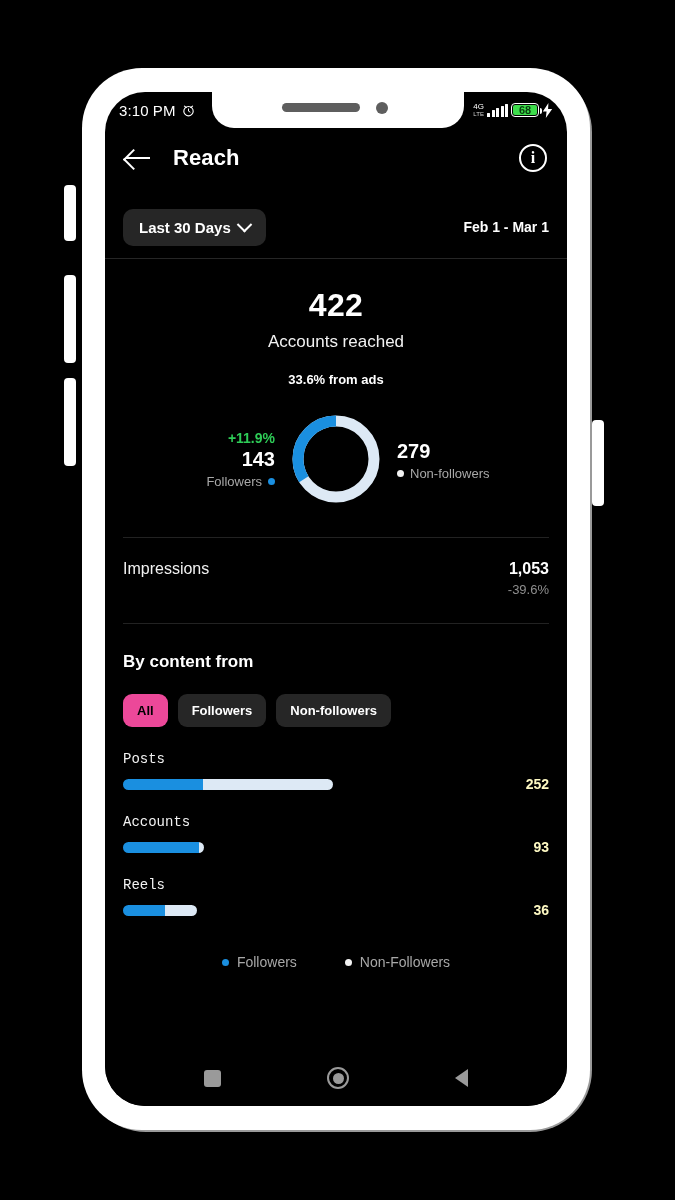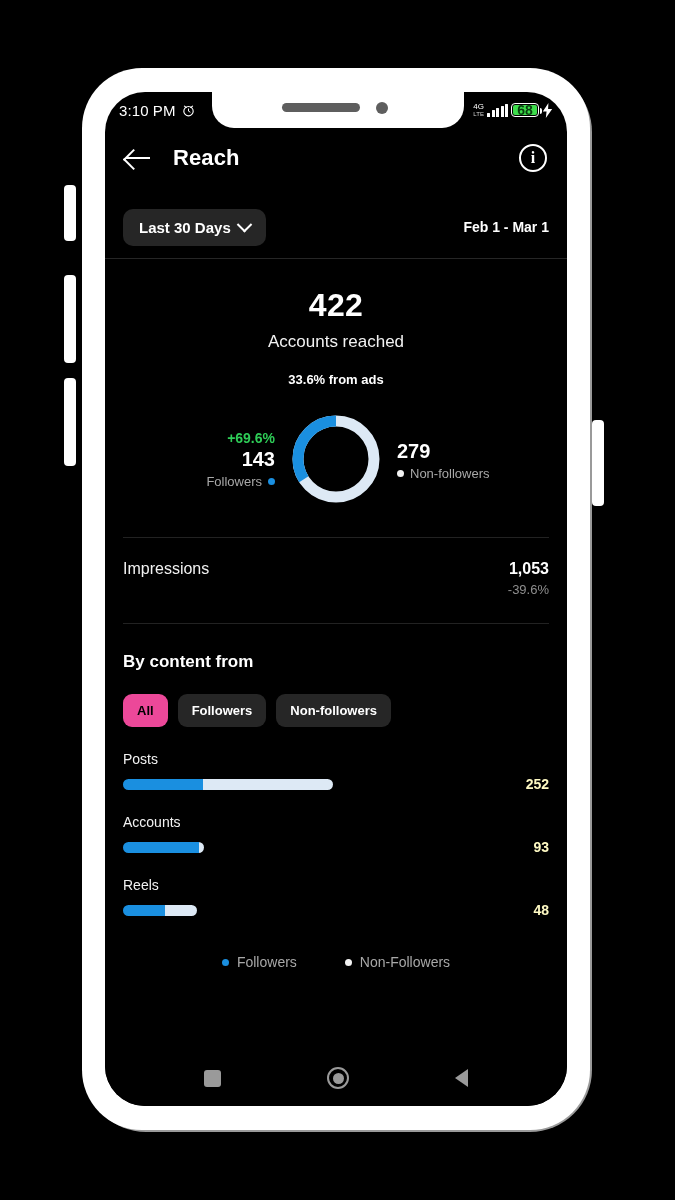--- a/index.html
+++ b/index.html
@@ -56,21 +56,21 @@
   .bars i { display:block; width:3px; background:#fff; border-radius:.5px; }
   .bars i:nth-child(1){height:4px} .bars i:nth-child(2){height:6.5px}
   .bars i:nth-child(3){height:9px} .bars i:nth-child(4){height:11px}
   .bars i:nth-child(5){height:13px}
   .batt{
     position:relative; width:28px; height:14px; border:1.6px solid #fff;
     border-radius:4px; display:flex; align-items:center; justify-content:center;
   }
   .batt .fill{ position:absolute; left:1px; top:1px; bottom:1px; width:24px;
     background:#3ddc4b; border-radius:2px; }
-  .batt .pct{ position:relative; font-size:14px; font-weight:700; color:#0a3d0f; z-index:2; }
+  .batt .pct{ position:relative; font-size:11px; font-weight:700; color:#0a3d0f; z-index:2; }
   .batt:after{ content:""; position:absolute; right:-4px; top:4px; width:2.5px; height:6px;
     background:#fff; border-radius:0 2px 2px 0; }
 
   
   .appbar{
     position:absolute; top:36px; left:0; width:462px; height:60px;
     display:flex; align-items:center; padding:8px 20px; gap:22px;
   }
   .back-arrow{ width:26px; height:26px; position:relative; cursor:pointer; }
   .back-arrow:before{ content:""; position:absolute; left:1px; top:12px; width:24px; height:2.4px; background:#fff; }
@@ -129,21 +129,21 @@
 
   
   .ct-title{ padding:28px 18px 0; color:#fff; font-size:17px; font-weight:700; }
   .tabs{ display:flex; gap:10px; padding:22px 18px 0; }
   .tab{ font-size:13px; font-weight:700; padding:9px 14px; border-radius:9px;
     background:#262626; color:#fff; cursor:pointer; }
   .tab.active{ background:#ec4899; color:#000; }
 
   .bars-area{ padding:24px 18px 0; }
   .barrow{ margin-bottom:22px; }
-  .bar-name{ color:#f2f2f2; font-size:14px; margin-bottom:9px; }
+  .bar-name{ color:#f2f2f2; font-size:14px; margin-bottom:9px;font-family:Liberation Mono, monospace; }
   .bar-line{ display:flex; align-items:center; }
   .bar-track{ height:11px; display:flex; border-radius:6px; overflow:hidden; }
   .seg-f{ background:#1a8fe0; height:100%; }
   .seg-n{ background:#dde9f5; height:100%; }
   .bar-val{ margin-left:auto; color:#fef9c3; font-size:14px; font-weight:700; }
 
   .legend{ display:flex; justify-content:center; gap:48px; padding:14px 0 0; }
   .leg{ display:flex; align-items:center; gap:8px; color:#a8a8a8; font-size:14px; }
 
   
@@ -224,21 +224,21 @@
     <div style="position:absolute;top:167px;left:0;width:462px;bottom:56px;">
 
       <div class="summary">
         <div class="big-num">422</div>
         <div class="big-label">Accounts reached</div>
         <div class="from-ads">33.6% from ads</div>
       </div>
 
       <div class="donutwrap">
         <div class="d-side d-left">
-          <div class="pct-up">+69.6%</div>
+          <div class="pct-up">+11.9%</div>
           <div class="d-val">143</div>
           <div class="d-lab">
             <span>Followers</span>
             <span class="dot" style="background:#1a8fe0"></span>
           </div>
         </div>
 
         <div class="donut">
           <svg width="94" height="94" viewBox="0 0 94 94">
             <circle cx="47" cy="47" r="38" fill="none" stroke="#dde9f5" stroke-width="11"></circle>
@@ -298,21 +298,21 @@
           </div>
         </div>
 
         <div class="barrow">
           <div class="bar-name">Reels</div>
           <div class="bar-line">
             <div class="bar-track" id="track-2" style="width: 74px;">
               <div class="seg-f" id="segf-2" style="width: 42px;"></div>
               <div class="seg-n" id="segn-2" style="width: 32px;"></div>
             </div>
-            <div class="bar-val">48</div>
+            <div class="bar-val">36</div>
           </div>
         </div>
 
         <div class="legend">
           <div class="leg">
             <span class="dot" style="background:#1a8fe0"></span>
             <span>Followers</span>
           </div>
           <div class="leg">
             <span class="dot" style="background:#f2f2f2"></span>

